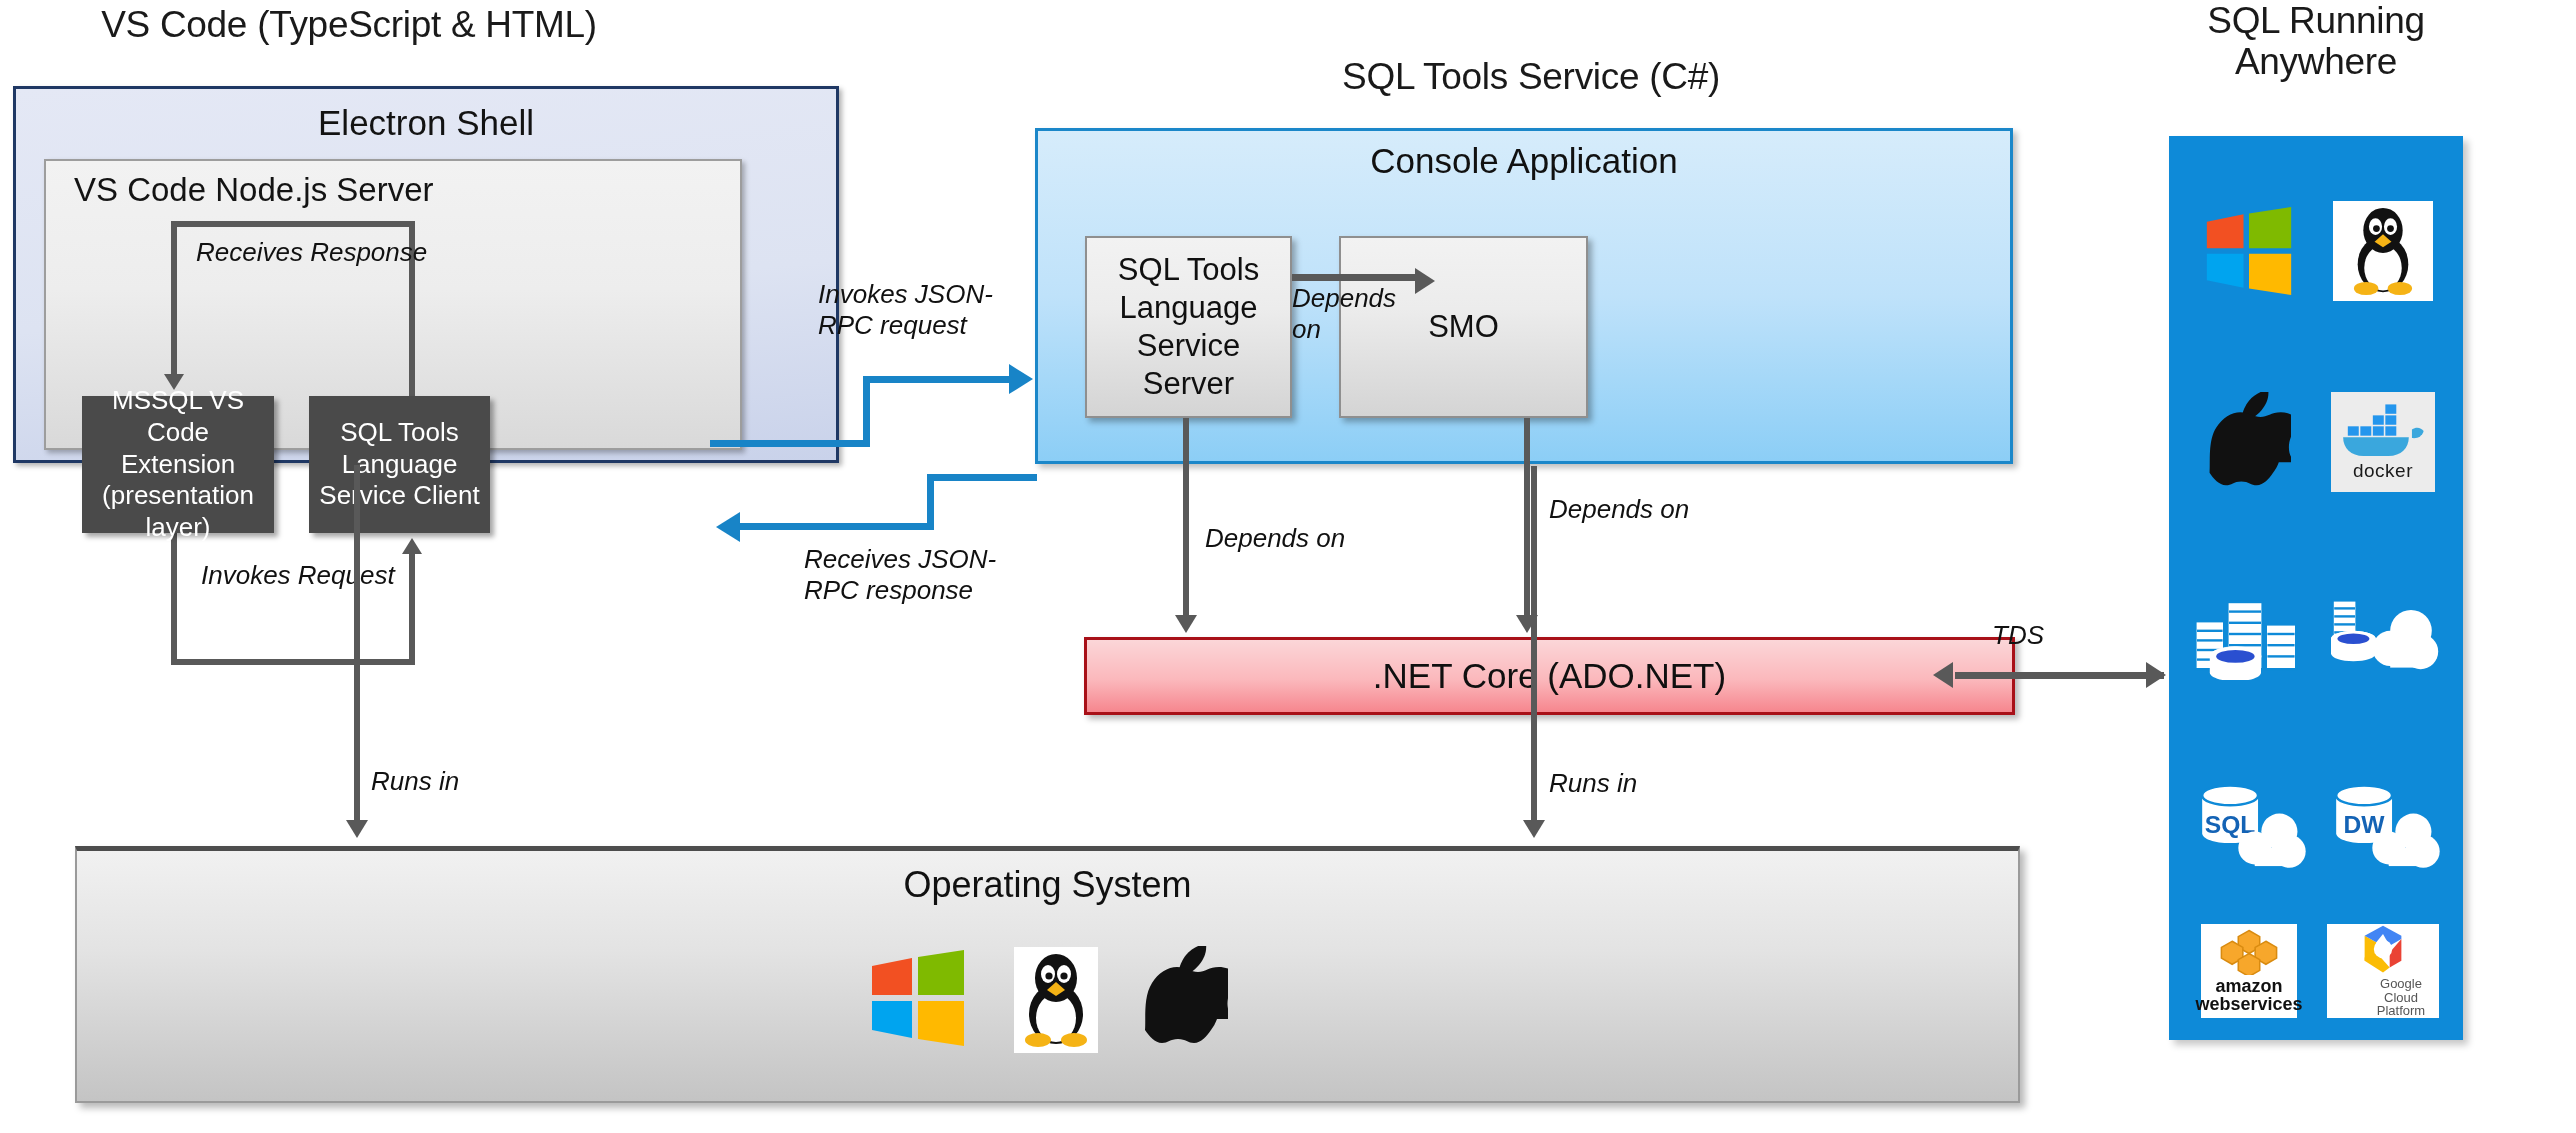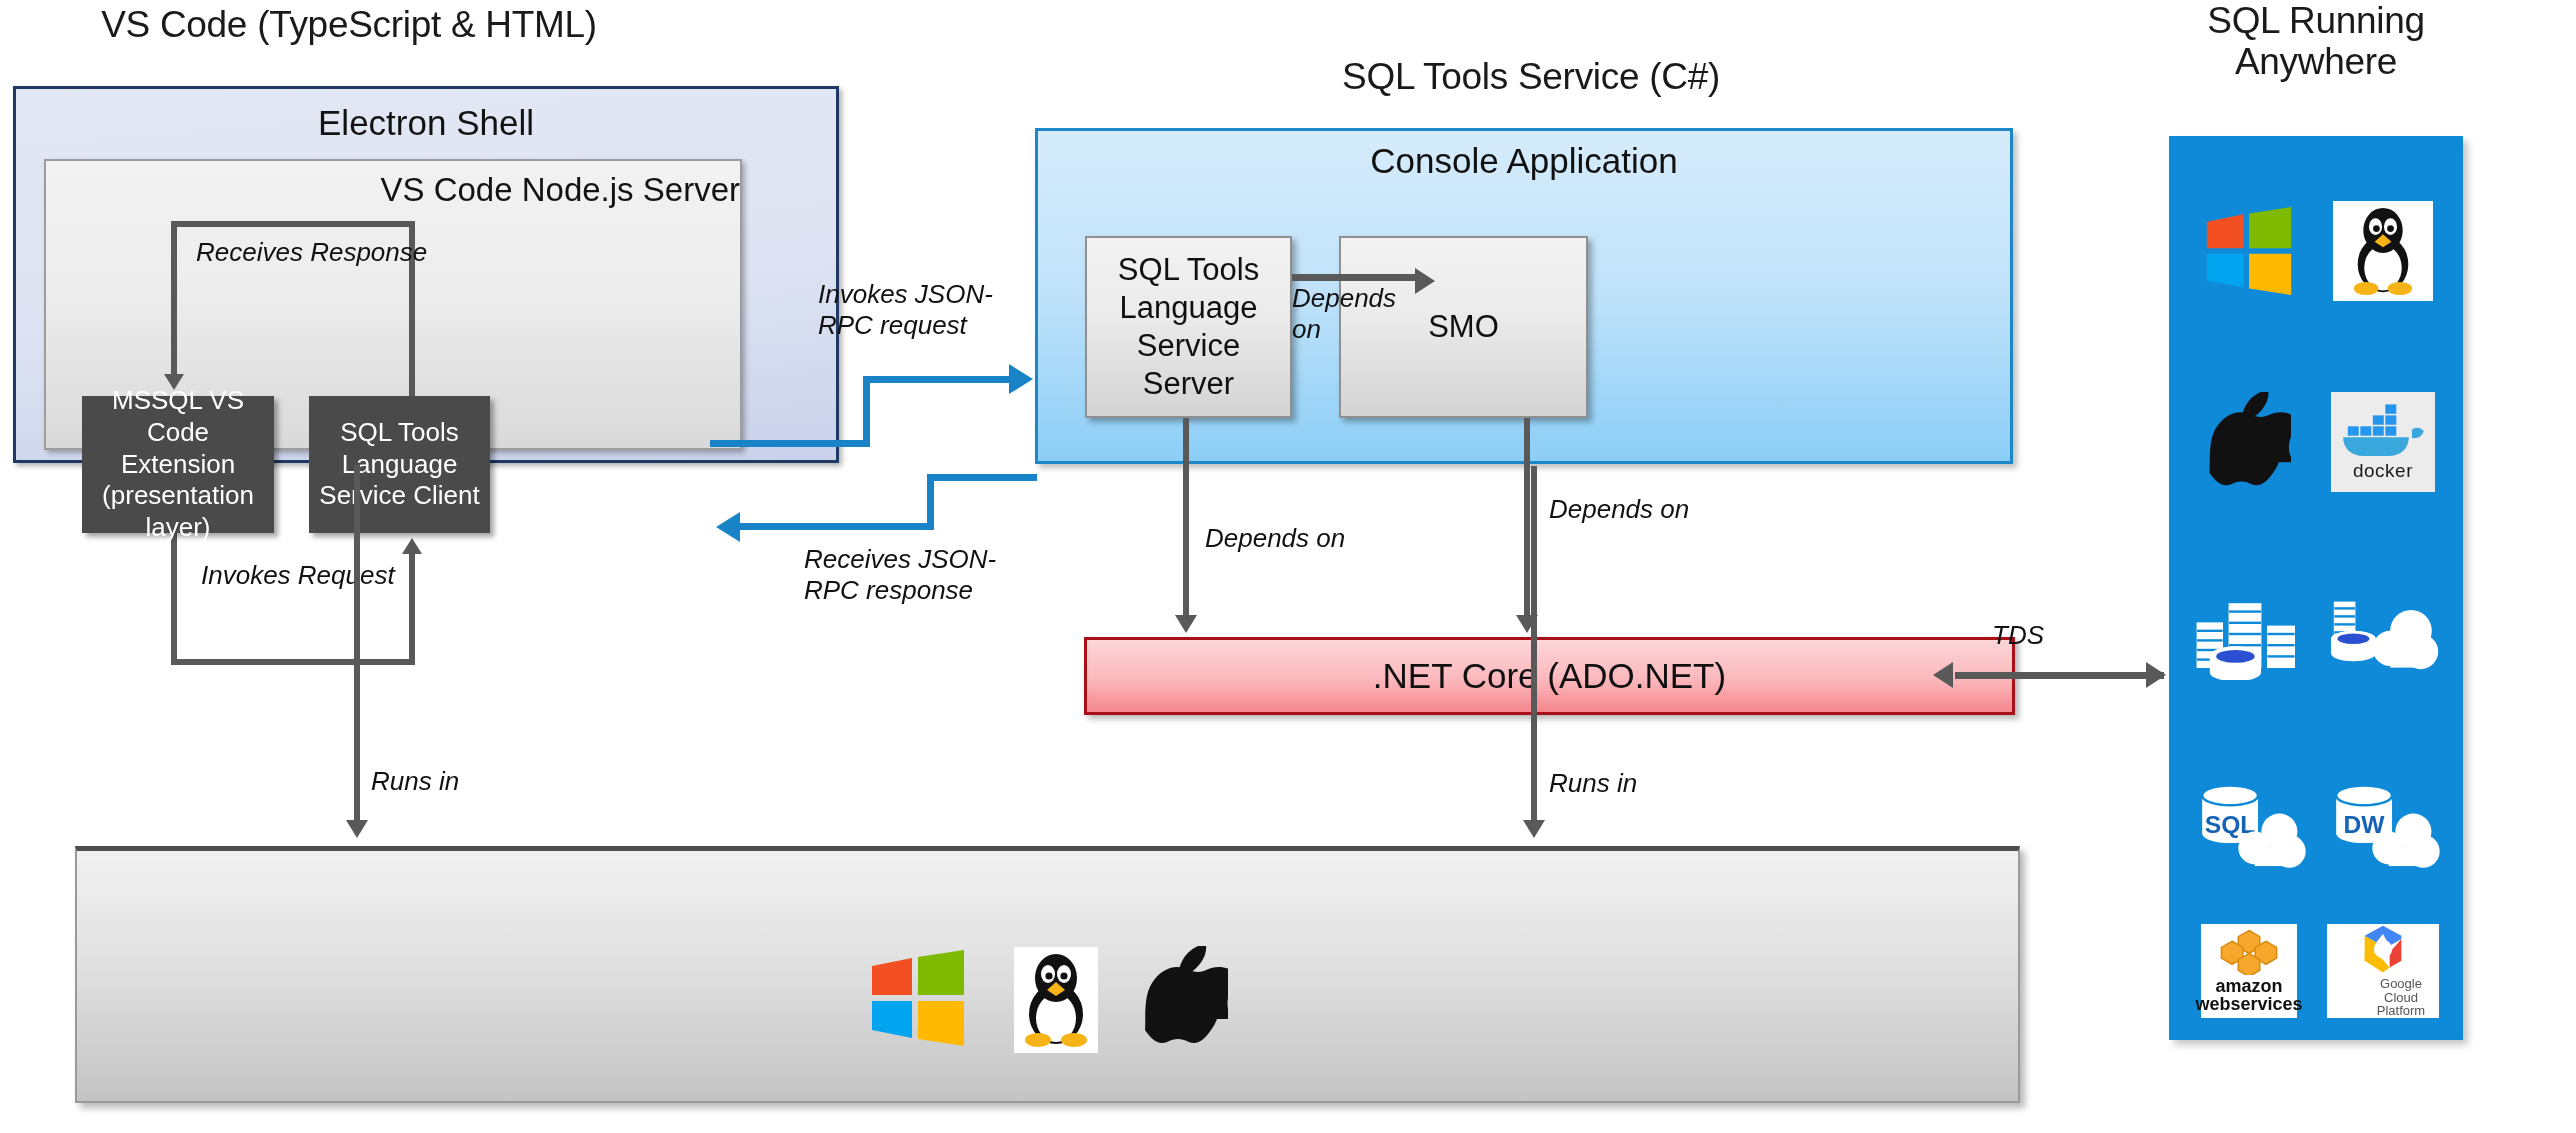--- a/index.html
+++ b/index.html
@@ -31,21 +31,21 @@
     text-align: center; font-size: 35px; color: #131313;
   }
   #nodejs-server {
     position: absolute; left: 28px; top: 70px; width: 698px; height: 291px;
     background: linear-gradient(180deg, #f2f2f2 0%, #ededed 45%, #d9d9d9 100%);
     border: 2px solid #9d9d9d;
     box-shadow: 3px 3px 5px rgba(0,0,0,.28);
   }
   #nodejs-server-title {
     position: absolute; left: 0; top: 10px; width: 100%;
-    text-align: right; font-size: 33px; color: #131313;
+    text-align: left; font-size: 33px; color: #131313; padding-left: 28px;
   }
 
   .dark-box {
     position: absolute;
     background: #4a4a4a;
     box-shadow: 4px 4px 5px rgba(0,0,0,.35);
     color: #ffffff; font-size: 26px; line-height: 1.22;
     display: flex; align-items: center; justify-content: center; text-align: center;
     white-space: pre-line; padding: 4px 6px;
   }
@@ -225,20 +225,21 @@
 
   <div class="abs dk-line" style="left:354px; top:465px; width:6px; height:357px;"></div>
   <div class="abs dk-arrow down" style="left:346px; top:820px;"></div>
   <div class="abs edge-label" style="left:371px; top:766px;">Runs in</div>
 
   <div class="abs dk-line" style="left:1531px; top:466px; width:6px; height:356px;"></div>
   <div class="abs dk-arrow down" style="left:1523px; top:820px;"></div>
   <div class="abs edge-label" style="left:1549px; top:768px;">Runs in</div>
 
   <div class="abs" id="operating-system">
+    <div id="operating-system-title">Operating System</div>
 
     <div id="os-logos">
 
       <span>
         <svg width="100" height="96" viewBox="0 0 100 96">
           <polygon points="4,16 44,8 44,45 4,45" fill="#f25022"></polygon>
           <polygon points="50,7 96,0 96,45 50,45" fill="#7fba00"></polygon>
           <polygon points="4,51 44,51 44,88 4,80" fill="#00a4ef"></polygon>
           <polygon points="50,51 96,51 96,96 50,89" fill="#ffb900"></polygon>
         </svg>

